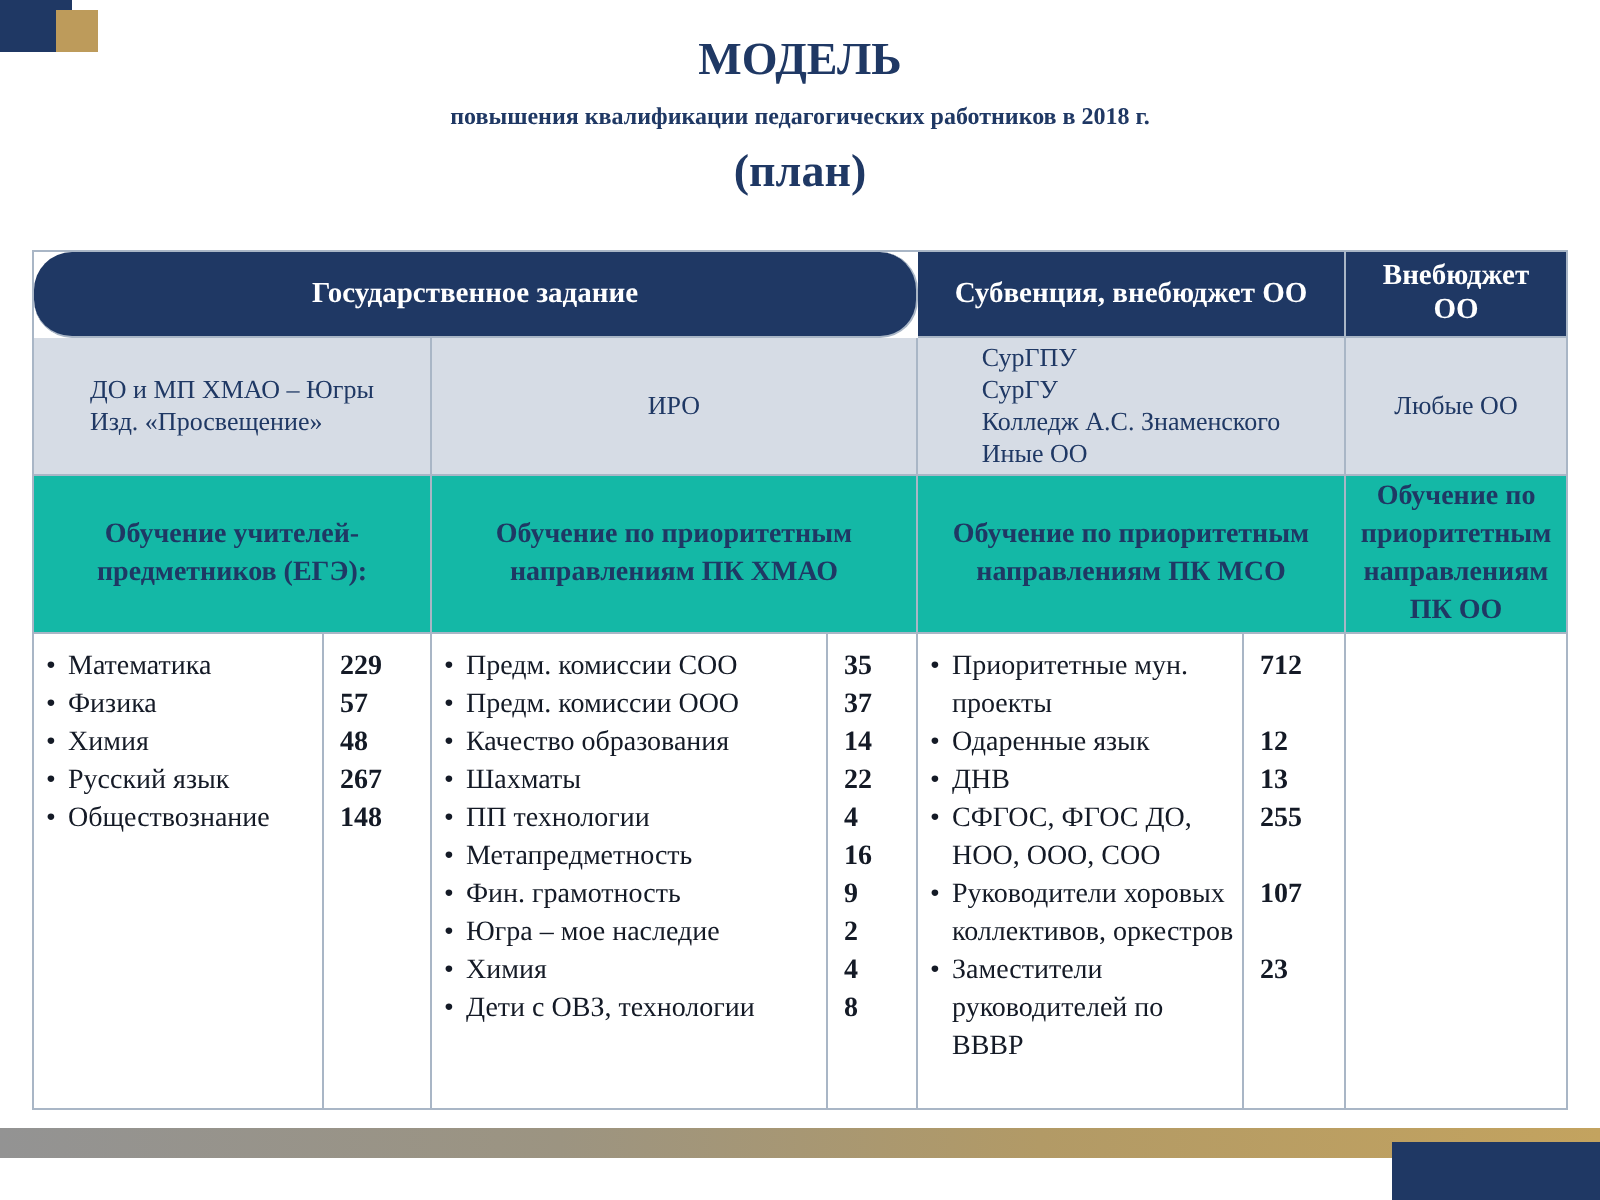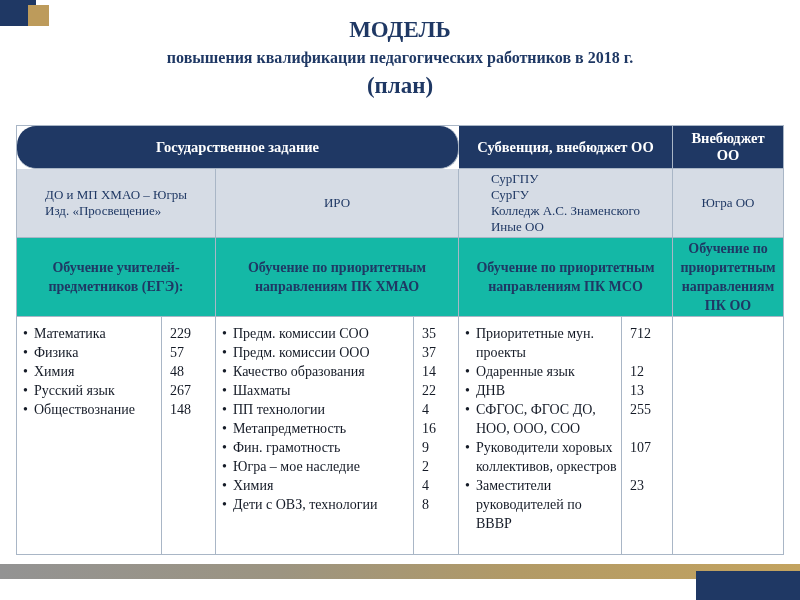--- a/index.html
+++ b/index.html
@@ -16,21 +16,21 @@
   
   .footer-bar {
     position:absolute; left:0; top:564px; width:800px; height:15px;
     background:linear-gradient(90deg,#939393 0%,#9c9481 35%,#b29a66 65%,#c3a35f 100%);
   }
   .footer-navy { position:absolute; right:0; top:571px; width:104px; height:29px; background:var(--navy); z-index:2; }
 
   
   .title { position:absolute; top:16px; left:0; right:0; text-align:center; color:var(--navy); font-weight:700; }
   .t1 { font-size:23px; line-height:28px; }
-  .t2 { font-size:16px; line-height:28px; }
+  .t2 { font-size:12px; line-height:28px; }
   .t3 { font-size:23px; line-height:28px; }
 
   
   .tbl {
     position:absolute; left:16px; top:125px; width:767px;
     display:grid;
     grid-template-columns:144px 55px 197px 46px 162px 52px 111px;
     grid-template-rows:43px 69px 79px 238px;
     border-top:1px solid var(--bd); border-left:1px solid var(--bd);
   }
@@ -57,21 +57,21 @@
   
   .lst { position:relative; background:#fff; padding:7px 0 0 6px; font-size:14px; color:#141a26; }
   .lst::after { content:""; position:absolute; top:0; bottom:0; width:1px; background:var(--bd); }
   .lst.ca::after { left:144px; }
   .lst.cb::after { left:197px; }
   .lst.cc::after { left:162px; }
 
   .it { display:flex; align-items:flex-start; line-height:19px; }
   .bl { flex:0 0 11px; }
   .tx { flex:1 1 auto; padding-right:4px; }
-  .nm { padding-left:9px; box-sizing:border-box; }
+  .nm { padding-left:9px; box-sizing:border-box;font-weight:bold; }
   .lst.ca .nm { flex:0 0 54px; }
   .lst.cb .nm { flex:0 0 45px; }
   .lst.cc .nm { flex:0 0 51px; }
 
   .empty { background:#fff; }
 </style>
 </head>
 <body>
 
 <div class="slide">
@@ -91,21 +91,21 @@
     <div class="c hdr r1 gC">Субвенция, внебюджет ОО</div>
     <div class="c hdr r1 gD">Внебюджет ОО</div>
 
     <div class="c org r2 gB">ИРО</div>
     <div class="c org r2 gA">ДО и МП ХМАО – Югры
 Изд. «Просвещение»</div>
     <div class="c org r2 gC">СурГПУ
 СурГУ
 Колледж А.С. Знаменского
 Иные ОО</div>
-    <div class="c org r2 gD">Югра ОО</div>
+    <div class="c org r2 gD">Любые ОО</div>
 
     <div class="c prog r3 gA">Обучение учителей-предметников (ЕГЭ):</div>
     <div class="c prog r3 gB">Обучение по приоритетным направлениям ПК ХМАО</div>
     <div class="c prog r3 gC">Обучение по приоритетным направлениям ПК МСО</div>
     <div class="c prog r3 gD">Обучение по приоритетным направлениям ПК ОО</div>
 
     <div class="c lst ca r4 gA">
       <div class="it">
           <span class="bl">•</span>
           <span class="tx">Математика</span>

